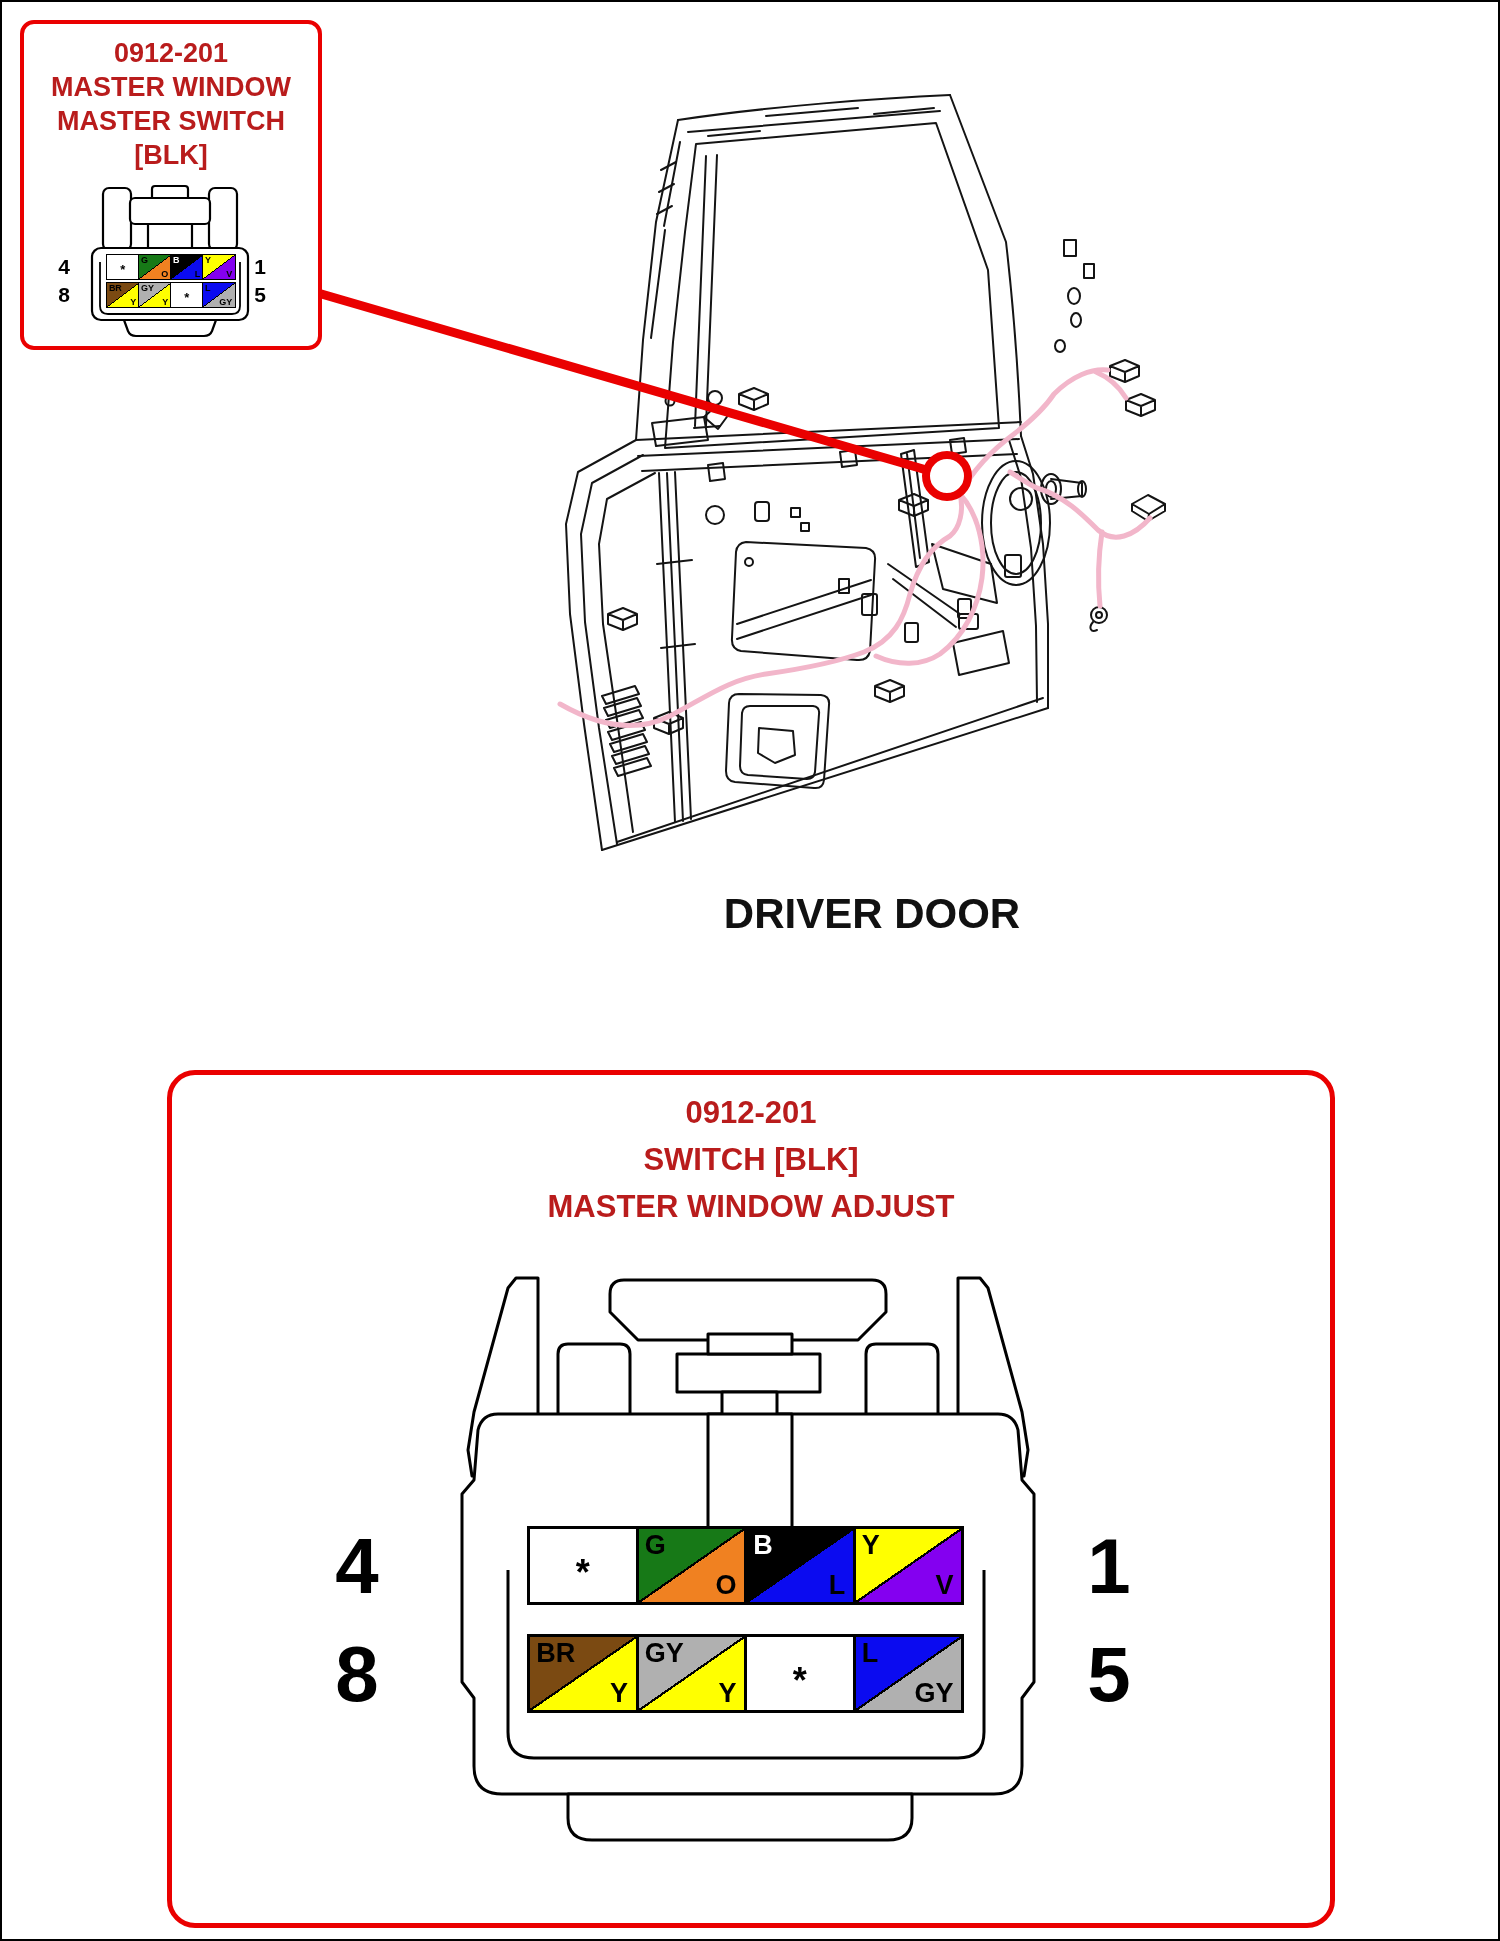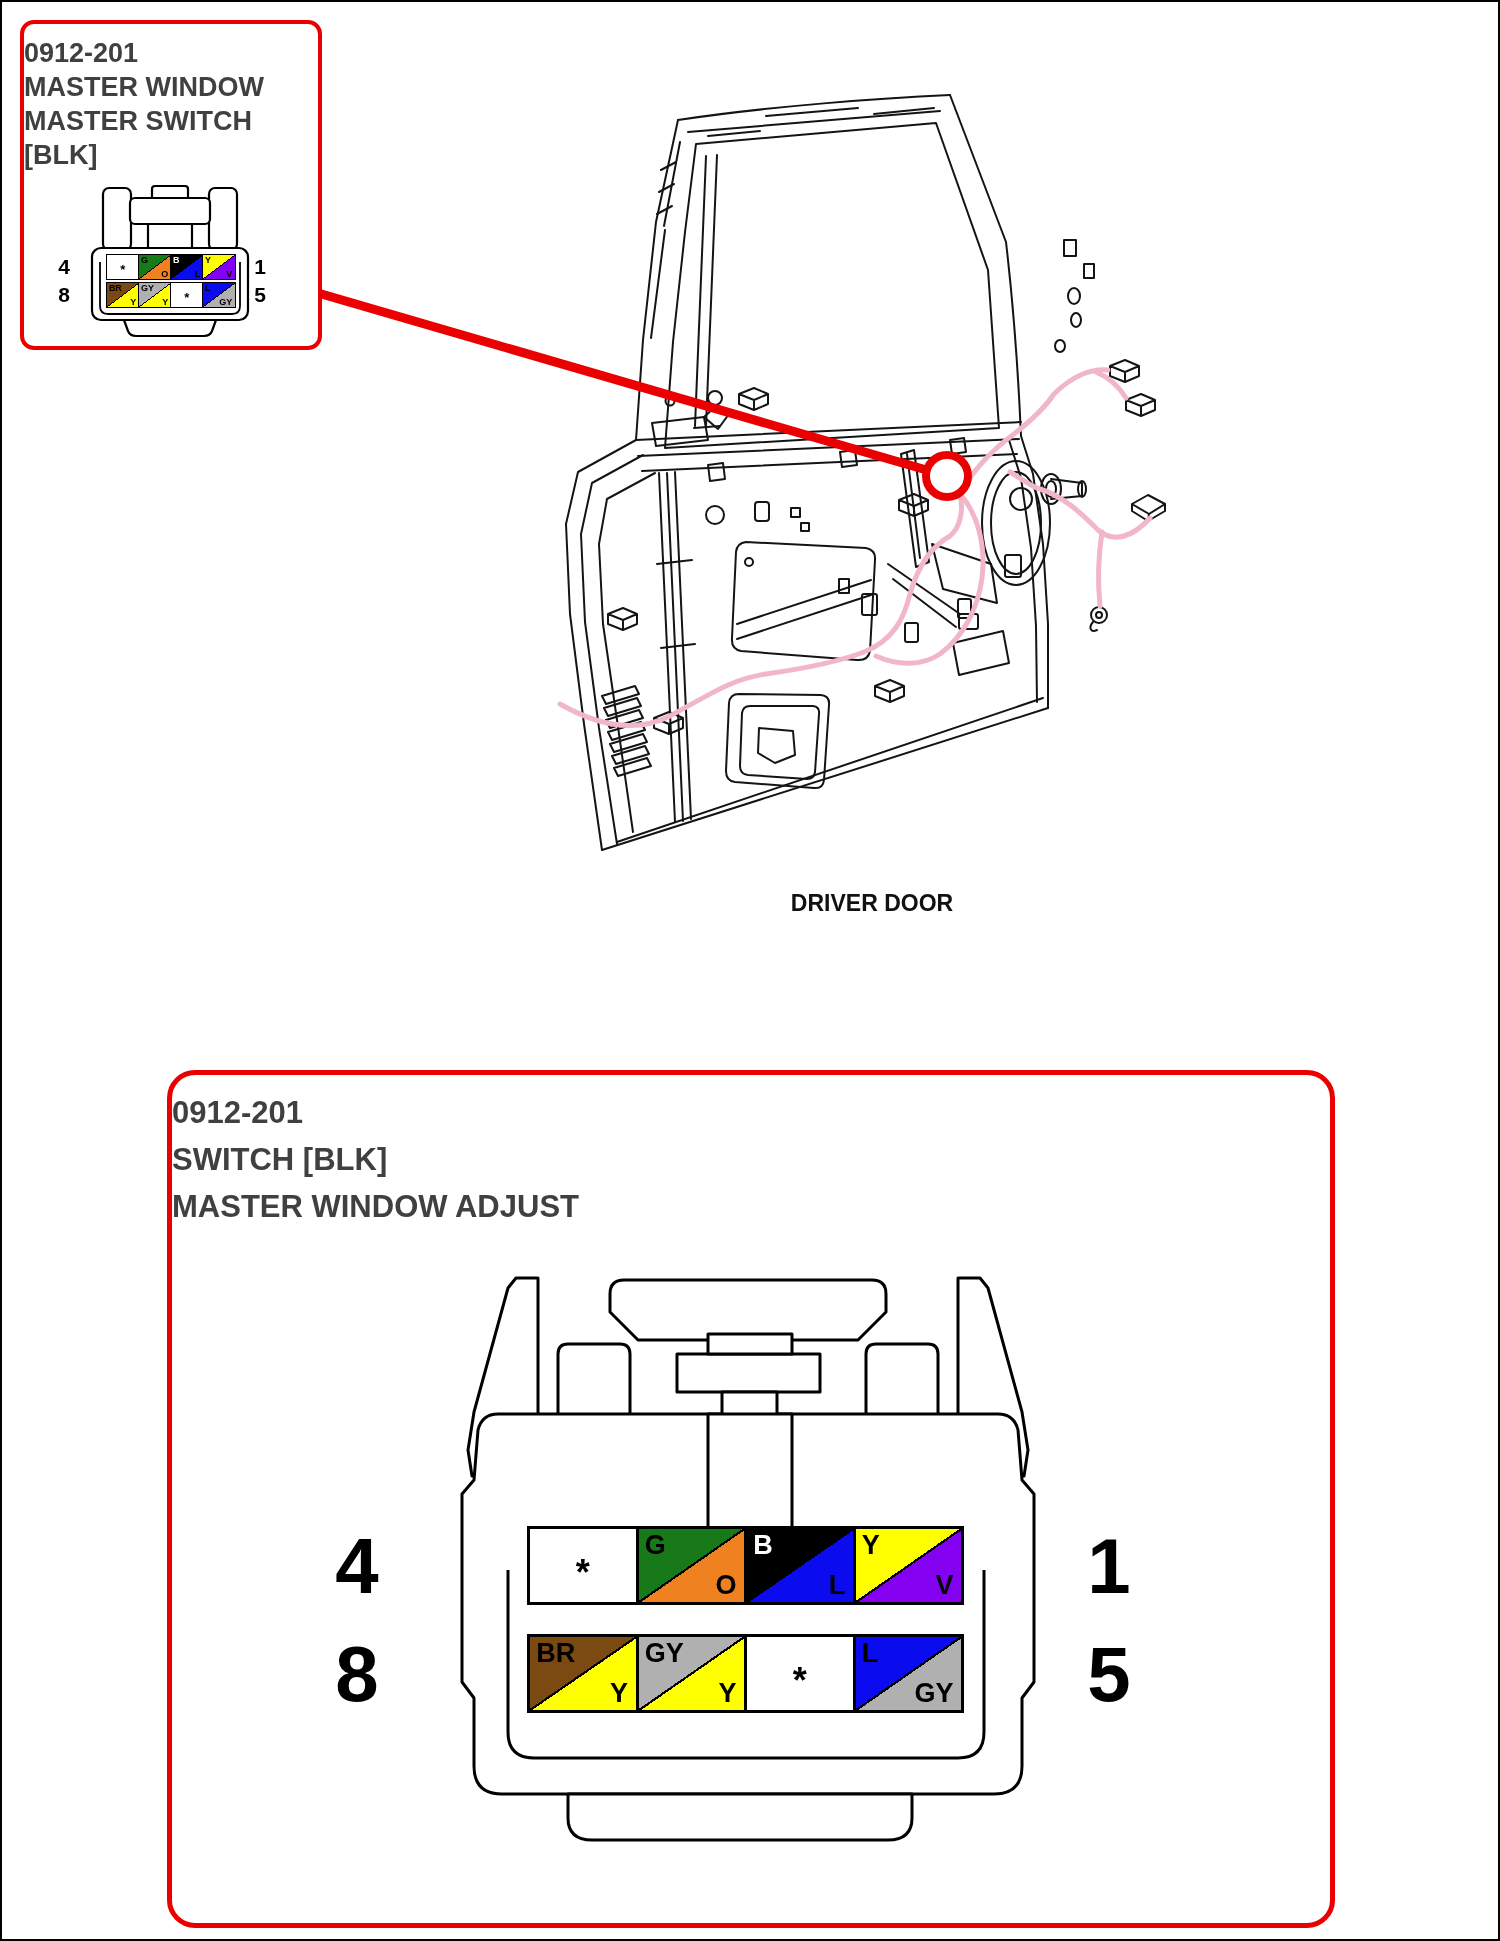--- a/index.html
+++ b/index.html
@@ -1,24 +1,24 @@
 <!DOCTYPE html>
 <html><head>
 <meta charset="utf-8">
 <style>
   html,body{margin:0;padding:0;background:#fff;}
   body{width:1500px;height:1941px;position:relative;font-family:"Liberation Sans",sans-serif;overflow:hidden;}
   #page{position:absolute;left:0;top:0;width:1500px;height:1941px;background:#ffffff;border:2px solid #000;box-sizing:border-box;}
   .callout{position:absolute;box-sizing:border-box;background:#fff;}
   #top-box{left:18px;top:18px;width:302px;height:330px;border:4px solid #ea0000;border-radius:14px;}
   #bottom-box{left:165px;top:1068px;width:1168px;height:858px;border:5px solid #ea0000;border-radius:28px;}
-  .title{position:absolute;width:100%;font-weight:bold;color:#404040;}
+  .title{position:absolute;width:100%;text-align:center;font-weight:bold;color:#b91c1c;}
   #top-box .title{top:12px;font-size:27px;line-height:34px;}
   #bottom-box .title{top:14px;font-size:31px;line-height:47px;}
-  .door-label{position:absolute;left:700px;top:888px;width:340px;text-align:center;font-weight:bold;font-size:23px;color:#111;}
+  .door-label{position:absolute;left:700px;top:888px;width:340px;text-align:center;font-weight:bold;font-size:42px;color:#111;}
   .pin-num{position:absolute;font-weight:bold;color:#000;text-align:center;transform:translate(-50%,-50%);}
   .pin-cell{position:absolute;box-sizing:border-box;border:3px solid #000;}
   .pin-cell .lt{position:absolute;left:6%;top:1%;font-weight:bold;}
   .pin-cell .lb{position:absolute;right:7%;bottom:1%;font-weight:bold;}
   .pin-cell .star{position:absolute;left:0;top:0;width:100%;height:100%;display:flex;align-items:center;justify-content:center;font-weight:bold;transform:translateY(10%);}
   svg{position:absolute;overflow:visible;}
 </style>
 </head>
 <body>
 

